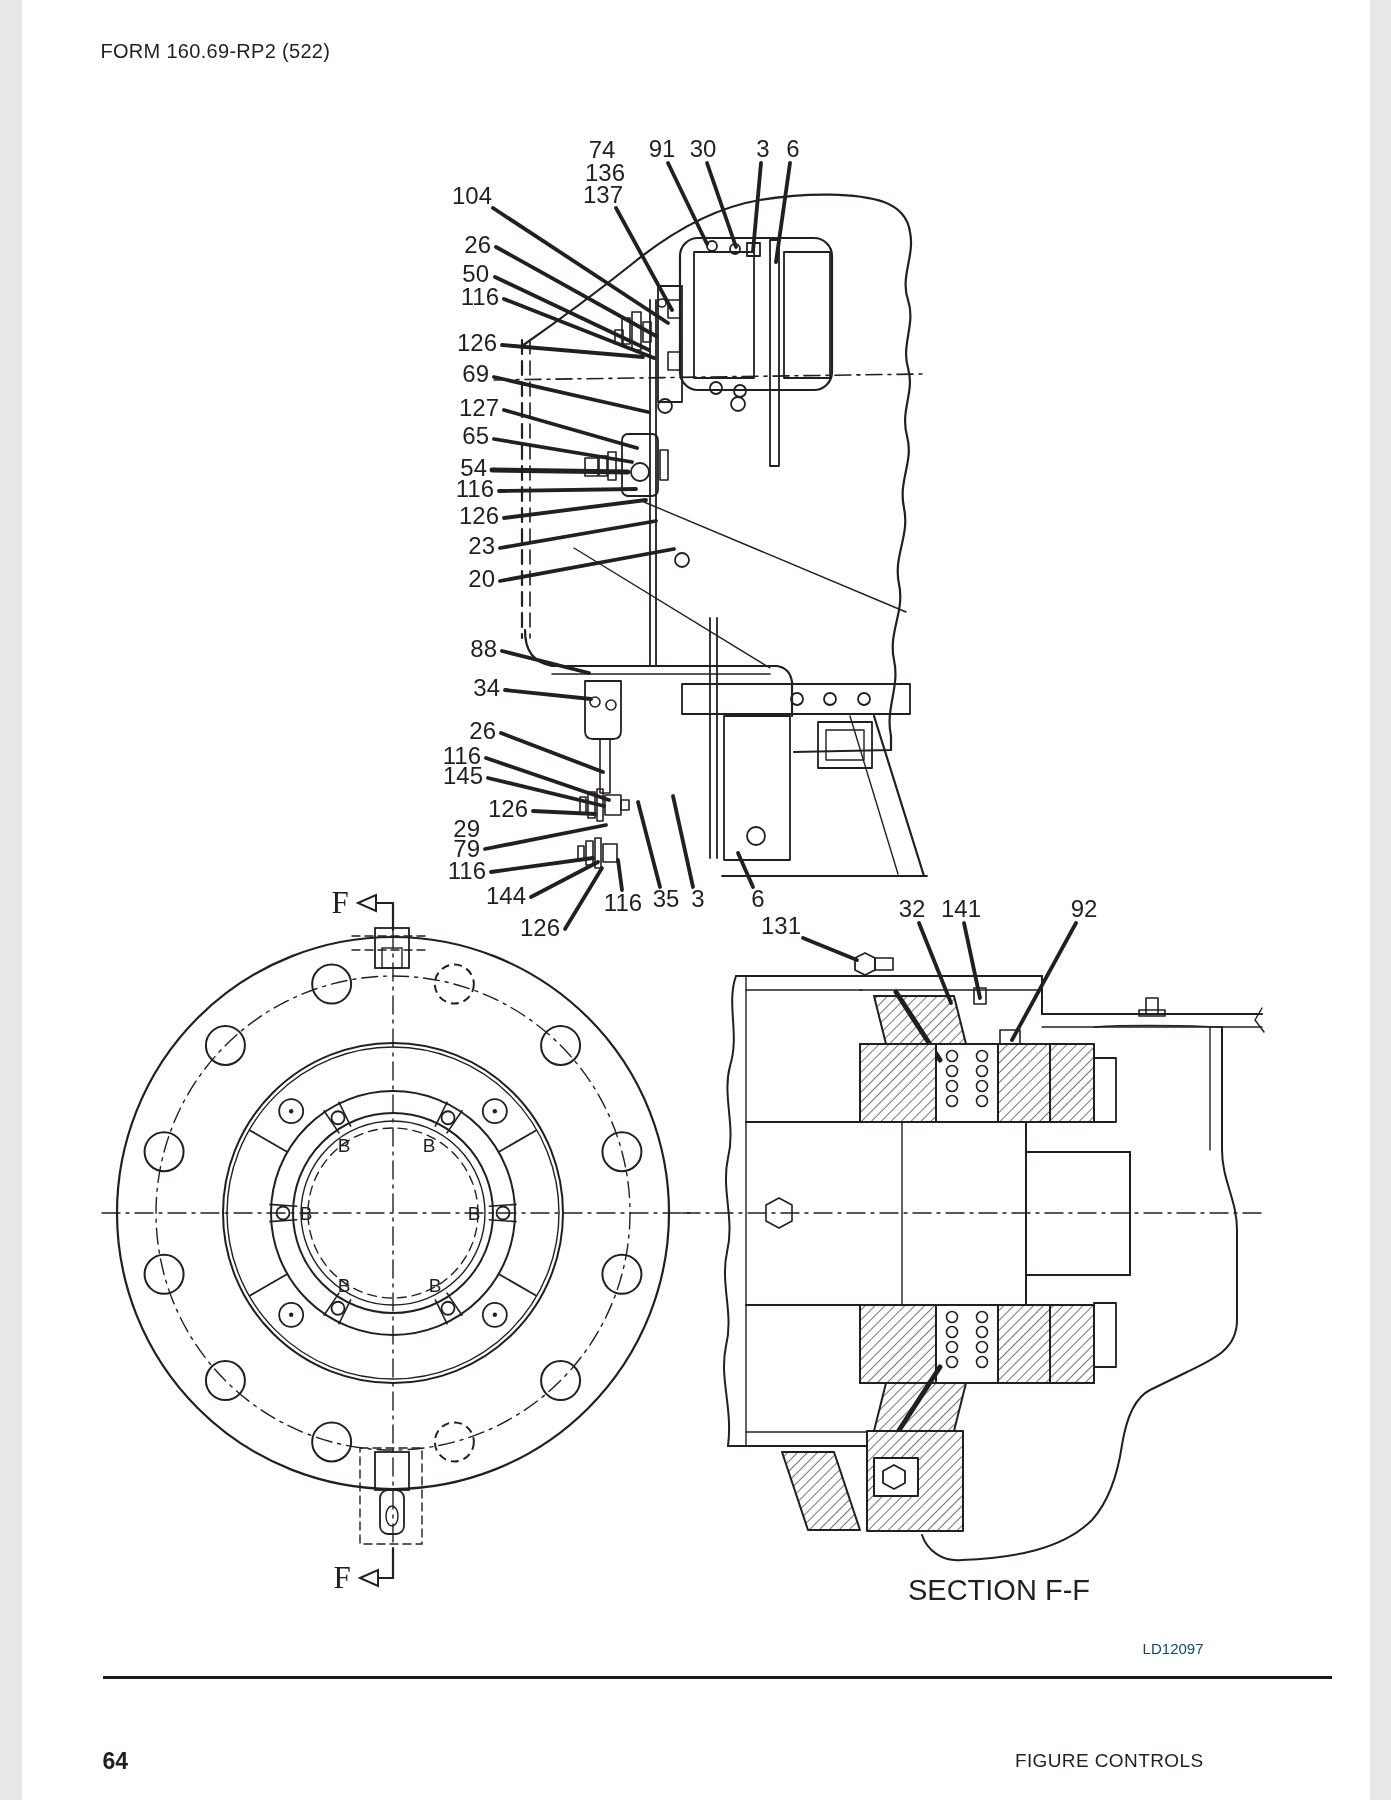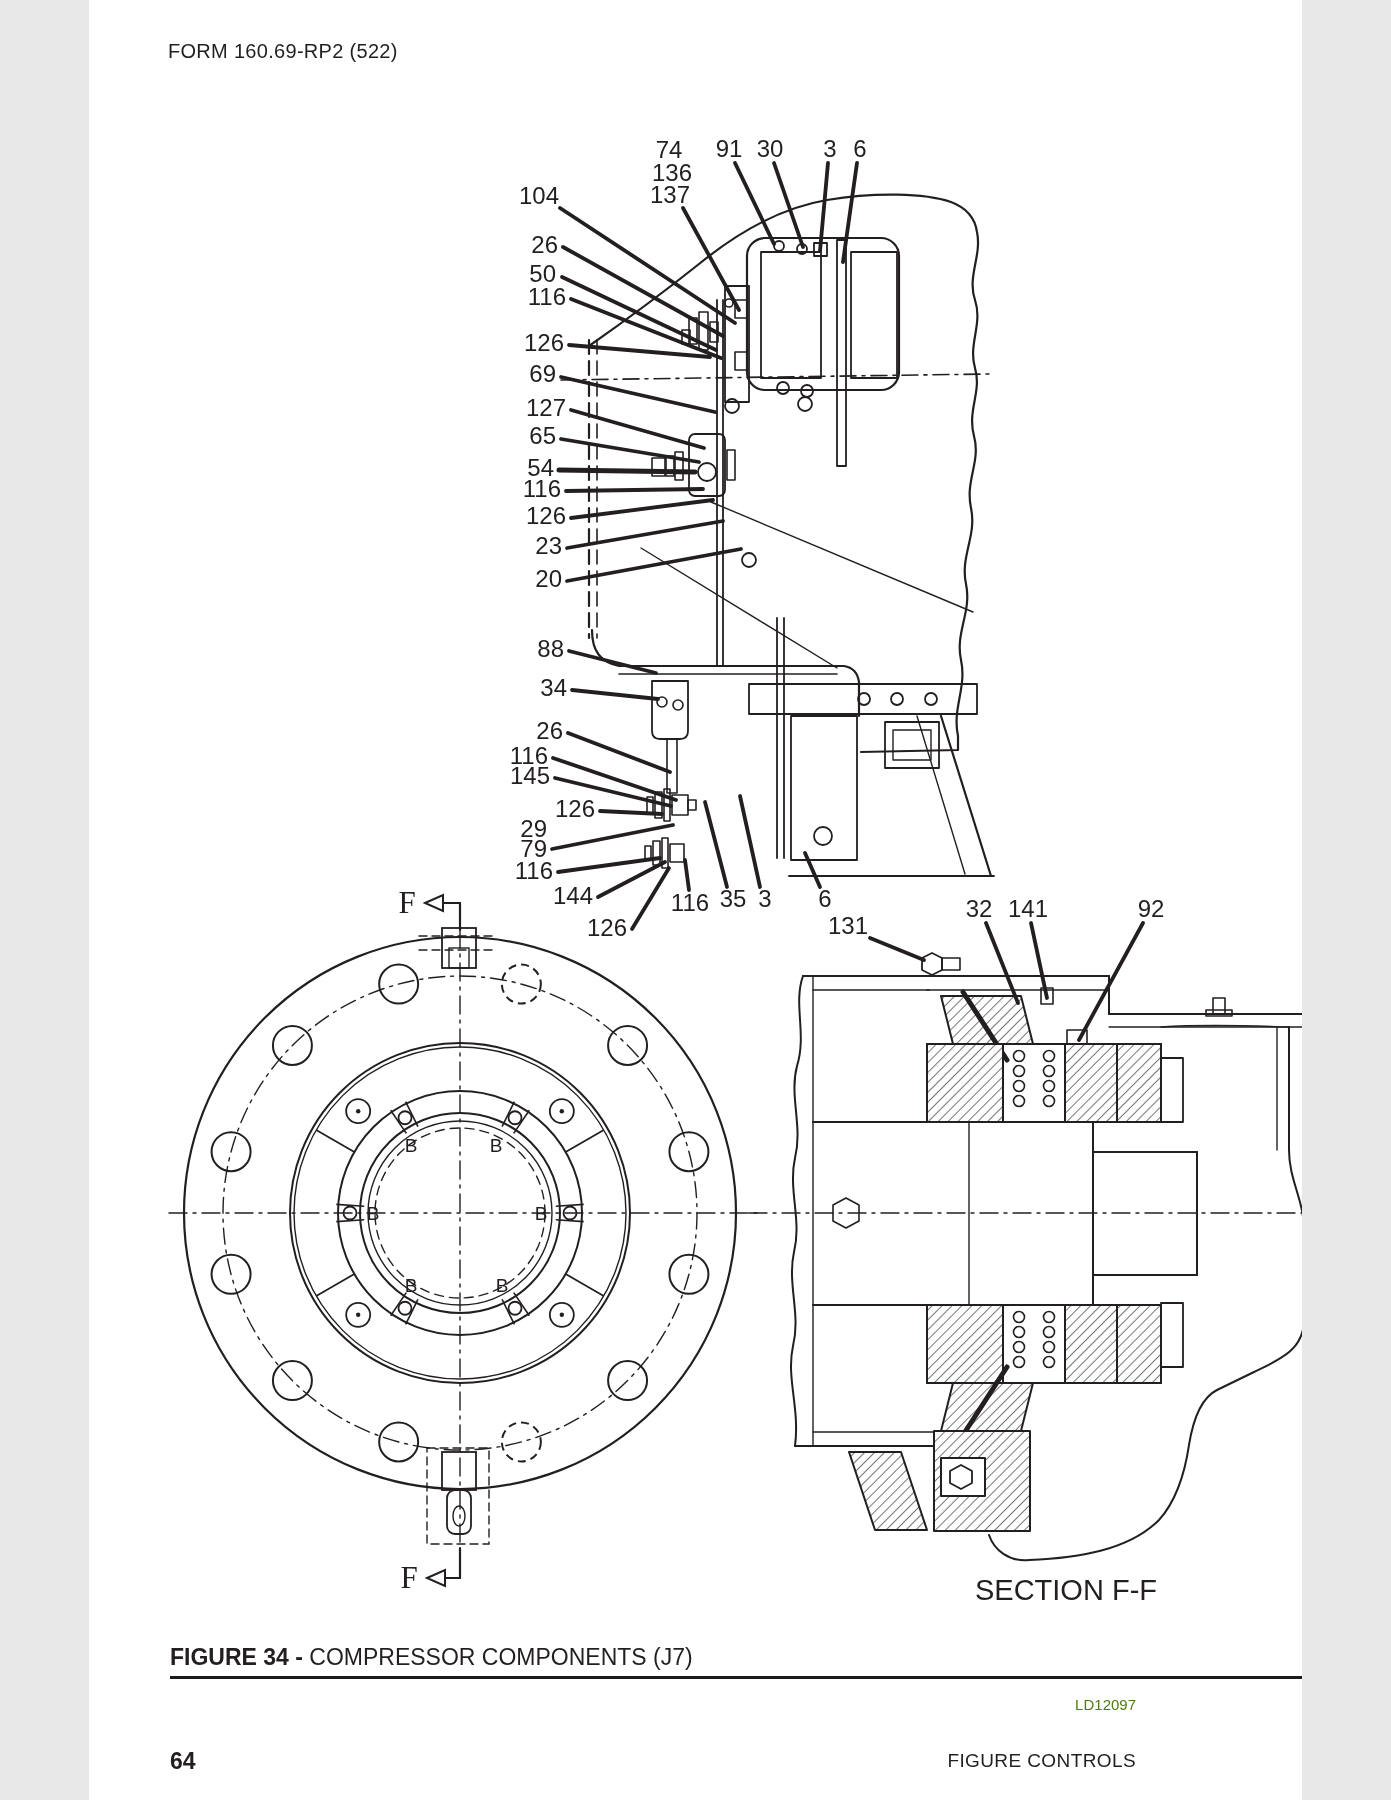--- a/index.html
+++ b/index.html
@@ -1,24 +1,24 @@
 <!DOCTYPE html>
 <html><head>
 <meta charset="utf-8">
 <style>
   html,body{margin:0;padding:0;background:#e8e8e8;}
   .page{
-    position:relative;width:1213px;height:1800px;background:#ffffff;
+    position:relative;width:1348px;height:1800px;background:#ffffff;
     font-family:"Liberation Sans", sans-serif;color:#231f20;overflow:hidden;margin:0 auto;
   }
   .form-number{position:absolute;left:79px;top:40px;font-size:20px;letter-spacing:.3px;}
   .art{position:absolute;left:0;top:0;}
   .caption{position:absolute;left:81px;top:1644px;font-size:23px;white-space:nowrap;}
   .caption .b{font-weight:bold;}
-  .drawing-id{position:absolute;right:166px;top:1696px;font-size:15px;color:#4d7c0f;}
+  .drawing-id{position:absolute;right:166px;top:1640px;font-size:15px;color:#0c4a6e;}
   .rule{position:absolute;left:81px;top:1676px;width:1229px;height:3px;background:#1b1b1b;}
   .page-num{position:absolute;left:81px;top:1748px;font-size:23px;font-weight:bold;}
   .company{position:absolute;right:166px;top:1750px;font-size:19px;letter-spacing:.4px;}
   svg text{fill:#231f20;}
 </style>
 </head>
 <body>
 
 <div class="page">
 
@@ -361,21 +361,18 @@
         <text x="284" y="1220" text-anchor="middle" font-size="19" font-family="Liberation Sans, sans-serif">B</text>
         <text x="322" y="1152" text-anchor="middle" font-size="19" font-family="Liberation Sans, sans-serif">B</text>
         <text x="407" y="1152" text-anchor="middle" font-size="19" font-family="Liberation Sans, sans-serif">B</text>
         <text x="318" y="913" text-anchor="middle" font-size="31" font-family="Liberation Serif, serif">F</text>
         <text x="320" y="1588" text-anchor="middle" font-size="31" font-family="Liberation Serif, serif">F</text>
       </g>
 
     <text x="977" y="1600" text-anchor="middle" font-size="29" font-family="Liberation Sans, sans-serif">SECTION F-F</text>
   </svg>
 
-  <div class="caption">
-    <span class="b">FIGURE 34 -</span><span> COMPRESSOR COMPONENTS (J7)</span>
-  </div>
   <div class="drawing-id">LD12097</div>
   <div class="rule"></div>
   <div class="page-num">64</div>
   <div class="company">FIGURE CONTROLS</div>
 
 </div>
 
 </body></html>

